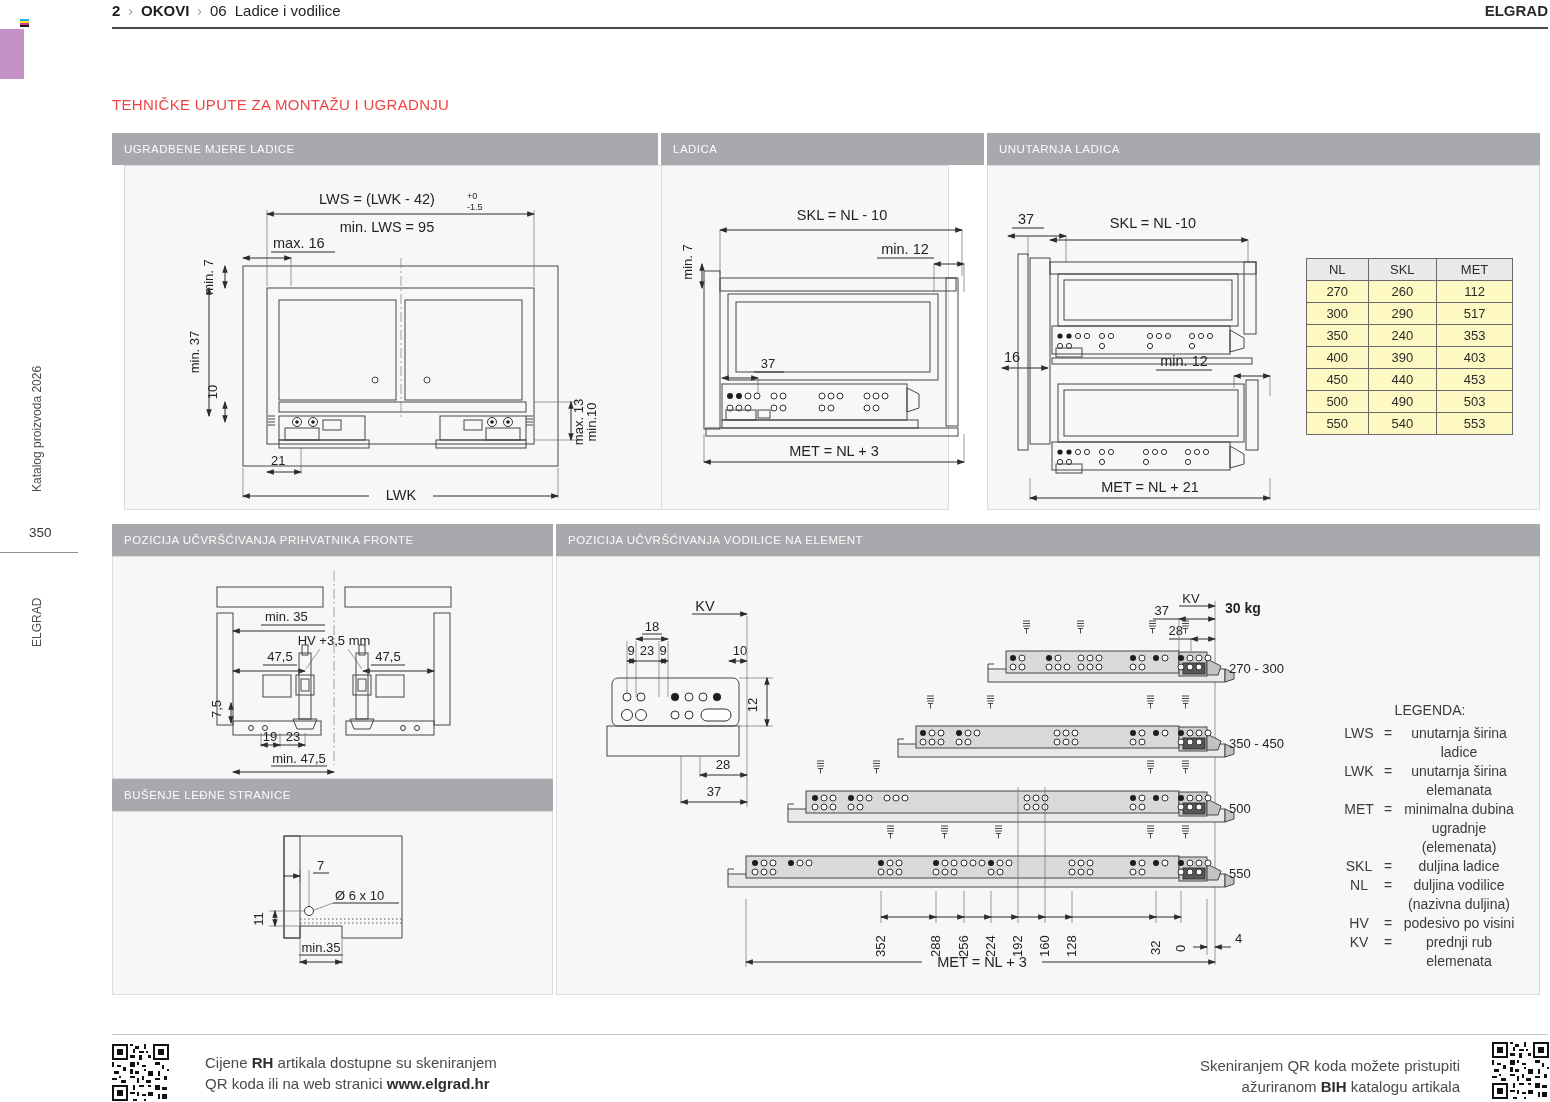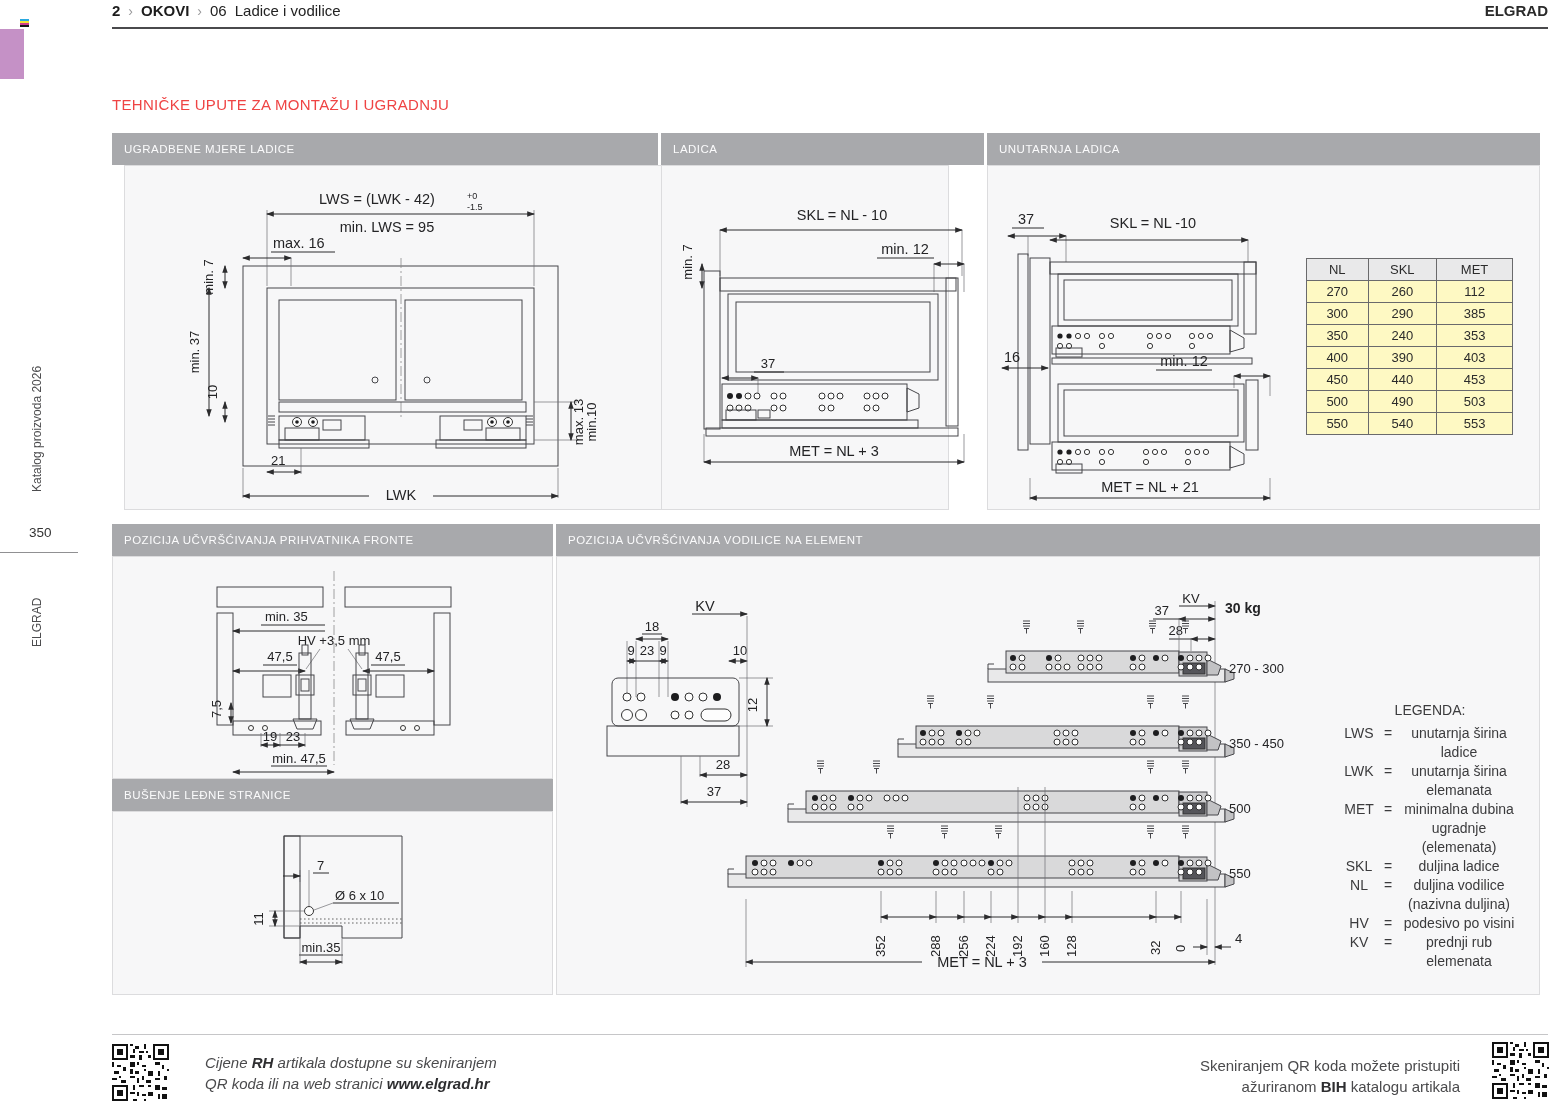--- a/index.html
+++ b/index.html
@@ -359,21 +359,21 @@
         <td>MET</td>
           </tr>
       <tr>
             <td>270</td>
             <td>260</td>
             <td>112</td>
           </tr>
       <tr>
             <td>300</td>
             <td>290</td>
-            <td>385</td>
+            <td>517</td>
           </tr>
       <tr>
             <td>350</td>
             <td>240</td>
             <td>353</td>
           </tr>
       <tr>
             <td>400</td>
             <td>390</td>
             <td>403</td>
@@ -759,21 +759,21 @@
           <span>=</span>
         <span><span>prednji rub</span><br><span>elemenata</span></span>
         </div>
     </div>
   </div>
 
   <div class="abs fdivider"></div>
   <svg class="abs qr" style="left:112px;top:1044px;" viewBox="0 0 25 25">
       <use href="#qr"></use>
     </svg>
-  <div class="abs ftext" style="left:205px;top:1052px;font-style:italic;">
+  <div class="abs ftext" style="left:205px;top:1052px;">
     <span>Cijene </span><b>RH</b><span> artikala dostupne su skeniranjem</span><br>
     <span>QR koda ili na web stranici </span><b>www.elgrad.hr</b>
   </div>
   <div class="abs ftext" style="right:90px;top:1055px;text-align:right;">
     <span>Skeniranjem QR koda možete pristupiti</span><br>
     <span>ažuriranom </span><b>BIH</b><span> katalogu artikala</span>
   </div>
   <svg class="abs qr" style="left:1492px;top:1042px;" viewBox="0 0 25 25">
       <use href="#qr"></use>
     </svg>

